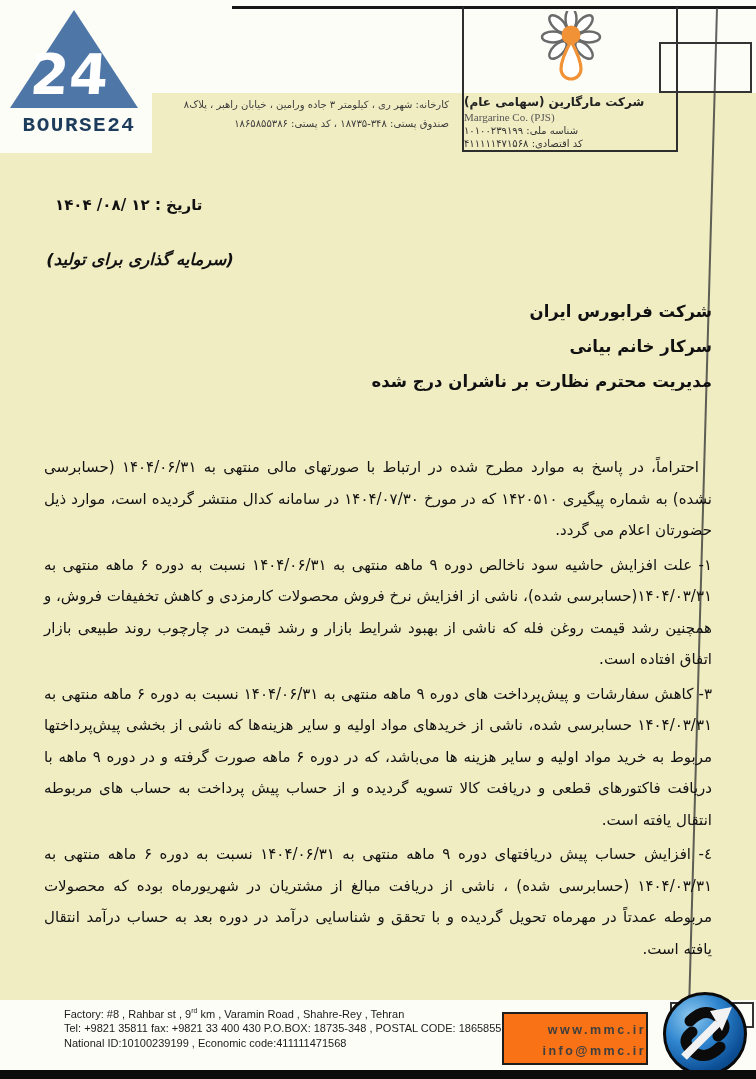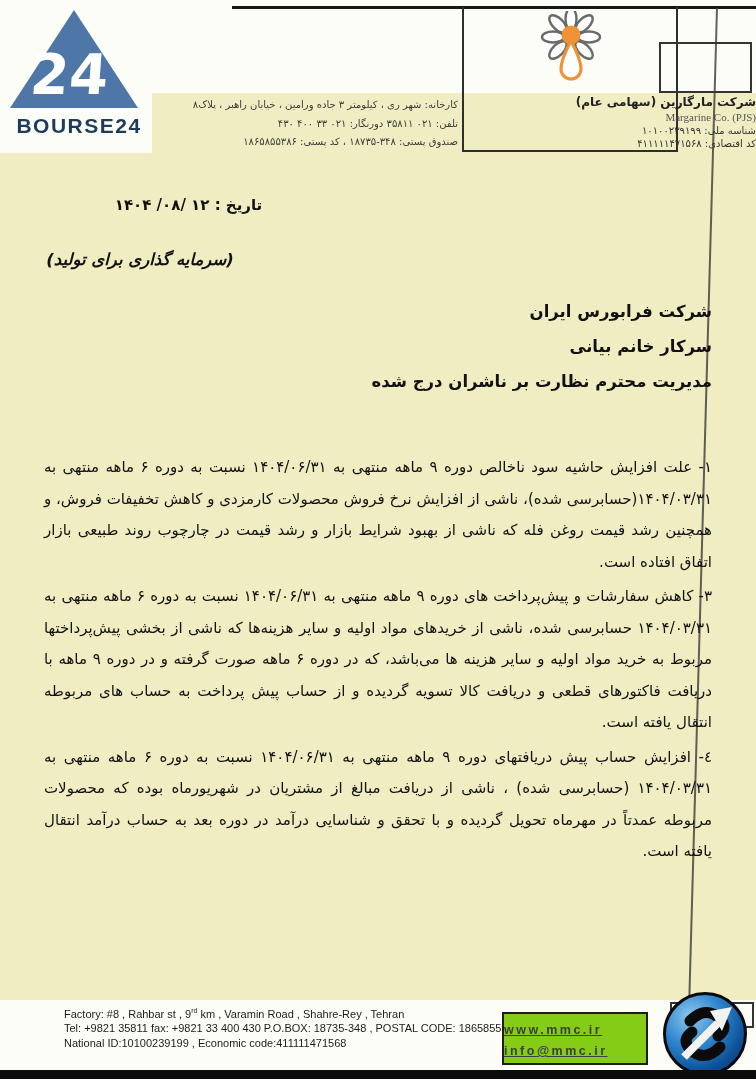--- a/index.html
+++ b/index.html
@@ -5,62 +5,62 @@
   html,body{margin:0;padding:0;}
   body{background:#888;font-family:"DejaVu Sans",sans-serif;}
   .page{position:relative;width:756px;height:1079px;margin:0 auto;background:#f1edc3;overflow:hidden;}
   .abs{position:absolute;}
   .band-top{left:0;top:0;width:756px;height:93px;background:#fdfdf8;}
   .logo-white{left:0;top:93px;width:152px;height:60px;background:#fdfdf8;}
   .top-line{left:232px;top:6px;width:524px;height:3px;background:#171717;}
   
   .b24{left:4px;top:8px;width:150px;height:145px;}
   .b24-word{position:absolute;left:0;top:106px;width:150px;text-align:center;
-    font-family:Liberation Sans, sans-serif;font-weight:bold;font-size:21px;
+    font-family:Liberation Mono, monospace;font-weight:bold;font-size:21px;
     letter-spacing:1.5px;color:#1d3c5c;}
   
-  .factory{left:142px;top:96px;width:316px;height:56px;direction:rtl;text-align:right;
+  .factory{left:133px;top:96px;width:316px;height:56px;direction:rtl;text-align:right;
     font-size:10px;line-height:18.5px;color:#3c3c3c;}
   
   .v-border-a{left:462px;top:7px;width:2px;height:145px;background:#2e2e2e;}
   .v-border-b{left:676px;top:7px;width:2px;height:145px;background:#2e2e2e;}
   .h-border{left:462px;top:150px;width:216px;height:2px;background:#2e2e2e;}
   .flower{left:540px;top:11px;width:62px;height:80px;}
-  .comp-text{left:464px;top:95px;width:244px;text-align:right;direction:rtl;padding-left:48px;}
+  .comp-text{left:464px;top:95px;width:244px;text-align:left;direction:rtl;}
   .comp-fa{font-size:12px;font-weight:bold;color:#222;line-height:15px;}
   .comp-en{font-size:11px;color:#555;line-height:14px;font-family:Liberation Serif, serif;}
   .comp-id{font-size:10px;color:#333;line-height:13px;}
   .empty-box{left:659px;top:42px;width:89px;height:47px;border:2px solid #333;}
   .scan-line{left:716px;top:8px;width:2px;height:998px;background:#3a3a3a;opacity:.8;
     transform:rotate(1.6deg);transform-origin:top left;}
   
-  .dateblk{left:55px;top:186px;width:267px;direction:rtl;text-align:center;
+  .dateblk{left:55px;top:186px;width:267px;direction:rtl;text-align:left;
     font-size:15px;font-weight:bold;color:#101010;line-height:38px;}
   .slogan{left:40px;top:250px;width:200px;text-align:center;direction:rtl;
     font-size:16.5px;font-weight:bold;font-style:italic;color:#111;}
   
   .recipient{left:330px;top:294px;width:382px;direction:rtl;text-align:right;
     font-size:16.5px;font-weight:bold;color:#111;line-height:35px;}
   .salam{left:330px;top:422px;width:382px;direction:rtl;text-align:right;
     font-size:15px;color:#141414;}
   
   .letter-body{left:44px;top:452px;width:668px;direction:rtl;text-align:justify;
     font-size:15px;line-height:31.5px;color:#121212;}
   .letter-body p{margin:0 0 3px 0;}
   .letter-body p.indent{text-indent:13px;}
   
   .footer-band{left:0;top:1000px;width:756px;height:71px;background:#fdfdf8;}
   .black-strip{left:0;top:1070px;width:756px;height:9px;background:#0c0c0c;}
   .footer-info{left:64px;top:1004px;width:460px;font-family:"Liberation Sans",sans-serif;
     font-size:11px;line-height:14.5px;color:#1b1b1b;}
   .footer-info b{font-weight:normal;}
   .footer-info sup{font-size:7px;}
-  .mmc-box{left:502px;top:1012px;width:146px;height:53px;border:2px solid #1d1d1d;background:#84cc16;
-    text-align:left;font-family:"Liberation Sans",sans-serif;font-size:12.5px;font-weight:bold;
-    letter-spacing:2.5px;line-height:21px;padding-top:6px;box-sizing:border-box;color:#3f3f3f;text-decoration:underline;}
+  .mmc-box{left:502px;top:1012px;width:146px;height:53px;border:2px solid #1d1d1d;background:#f97316;
+    text-align:right;font-family:"Liberation Sans",sans-serif;font-size:12.5px;font-weight:bold;
+    letter-spacing:2.5px;line-height:21px;padding-top:6px;box-sizing:border-box;color:#3f3f3f;}
   .small-rect{left:670px;top:1002px;width:80px;height:22px;border:2px solid #333;}
   .orb{left:663px;top:992px;width:84px;height:84px;border-radius:50%;
     background:radial-gradient(circle at 32% 28%, #8ec9ef 0%, #2f86cf 38%, #0c4f96 72%, #083868 100%);
     border:3px solid #0a0a0a;box-sizing:border-box;}
 </style>
 </head>
 <body>
 
 <div class="page">
 
@@ -71,21 +71,20 @@
   <div class="abs b24">
     <svg width="150" height="110" viewBox="0 0 150 110">
       <polygon points="70,2 6,100 134,100" fill="#4e76a6"></polygon>
       <text x="70" y="86" text-anchor="middle" font-family="DejaVu Sans, sans-serif" font-size="56" font-weight="bold" fill="#ffffff" transform="skewX(-4)">24</text>
     </svg>
     <div class="b24-word">BOURSE24</div>
   </div>
 
   <div class="abs factory">
     <div>کارخانه: شهر ری ، کیلومتر ۳ جاده ورامین ، خیابان راهبر ، پلاک۸</div>
-    <div>تلفن: ۰۲۱ ۳۵۸۱۱      دورنگار: ۰۲۱ ۳۳ ۴۰۰ ۴۳۰</div>
     <div>صندوق پستی: ۳۴۸-۱۸۷۳۵ ، کد پستی: ۱۸۶۵۸۵۵۳۸۶</div>
   </div>
 
   <div class="abs v-border-a"></div>
   <div class="abs v-border-b"></div>
   <div class="abs h-border"></div>
 
   <div class="abs flower">
     <svg width="62" height="80" viewBox="0 0 62 80">
       <g stroke="#6a6a6a" stroke-width="2.4" fill="#ffffff">
@@ -119,20 +118,21 @@
   <div class="abs slogan">(سرمایه گذاری برای تولید)</div>
 
   <div class="abs recipient">
     <div>شرکت فرابورس ایران</div>
     <div>سرکار خانم بیانی</div>
     <div>مدیریت محترم نظارت بر ناشران درج شده</div>
   </div>
 
 
   <div class="abs letter-body">
+    <p class="indent">احتراماً، در پاسخ به موارد مطرح شده در ارتباط با صورتهای مالی منتهی به ۱۴۰۴/۰۶/۳۱ (حسابرسی نشده) به شماره پیگیری ۱۴۲۰۵۱۰ که در مورخ ۱۴۰۴/۰۷/۳۰ در سامانه کدال منتشر گردیده است، موارد ذیل حضورتان اعلام می گردد.</p>
     <p>۱- علت افزایش حاشیه سود ناخالص دوره ۹ ماهه منتهی به ۱۴۰۴/۰۶/۳۱ نسبت به دوره ۶ ماهه منتهی به ۱۴۰۴/۰۳/۳۱(حسابرسی شده)، ناشی از افزایش نرخ فروش محصولات کارمزدی و کاهش تخفیفات فروش، و همچنین رشد قیمت روغن فله که ناشی از بهبود شرایط بازار و رشد قیمت در چارچوب روند طبیعی بازار اتفاق افتاده است.</p>
     <p>۳- کاهش سفارشات و پیش‌پرداخت های دوره ۹ ماهه منتهی به ۱۴۰۴/۰۶/۳۱ نسبت به دوره ۶ ماهه منتهی به ۱۴۰۴/۰۳/۳۱ حسابرسی شده، ناشی از خریدهای مواد اولیه و سایر هزینه‌ها که ناشی از بخشی پیش‌پرداختها مربوط به خرید مواد اولیه و سایر هزینه ها می‌باشد، که در دوره ۶ ماهه صورت گرفته و در دوره ۹ ماهه با دریافت فاکتورهای قطعی و دریافت کالا تسویه گردیده و از حساب پیش پرداخت به حساب های مربوطه انتقال یافته است.</p>
     <p>٤- افزایش حساب پیش دریافتهای دوره ۹ ماهه منتهی به ۱۴۰۴/۰۶/۳۱ نسبت به دوره ۶ ماهه منتهی به ۱۴۰۴/۰۳/۳۱ (حسابرسی شده) ، ناشی از دریافت مبالغ از مشتریان در شهریورماه بوده که محصولات مربوطه عمدتاً در مهرماه تحویل گردیده و با تحقق و شناسایی درآمد در دوره بعد به حساب درآمد انتقال یافته است.</p>
   </div>
 
   <div class="abs footer-band"></div>
 
   <div class="abs footer-info">
     <div><b>Factory:</b><span> #8 , Rahbar st , 9</span><sup>rd</sup><span> km , Varamin Road , Shahre-Rey , Tehran</span></div>
     <div><b>Tel:</b><span> +9821 35811    </span><b>fax:</b><span> +9821 33 400 430   P.O.BOX: 18735-348 , POSTAL CODE: 1865855386</span></div>

